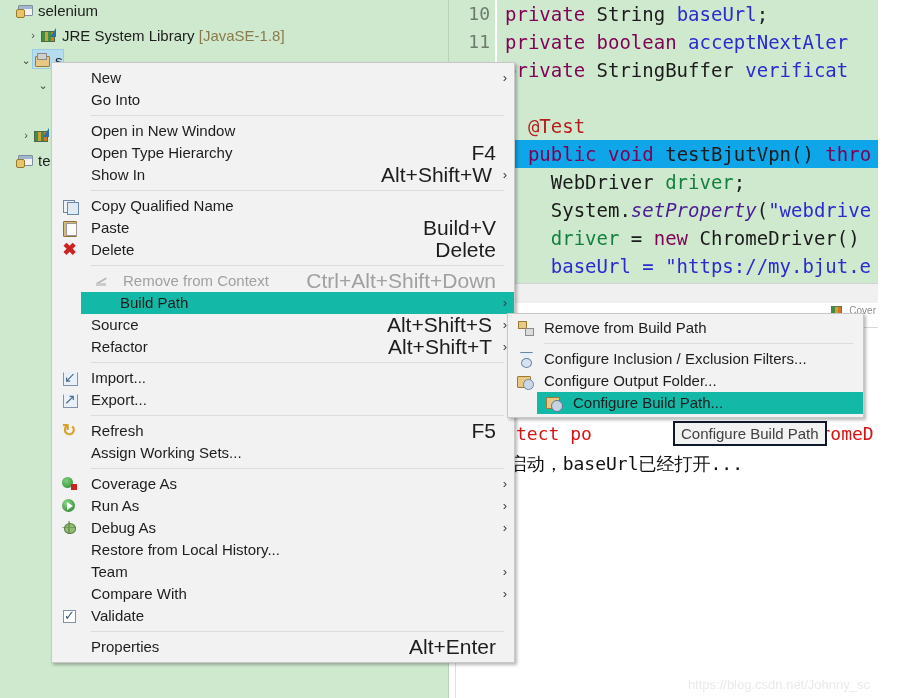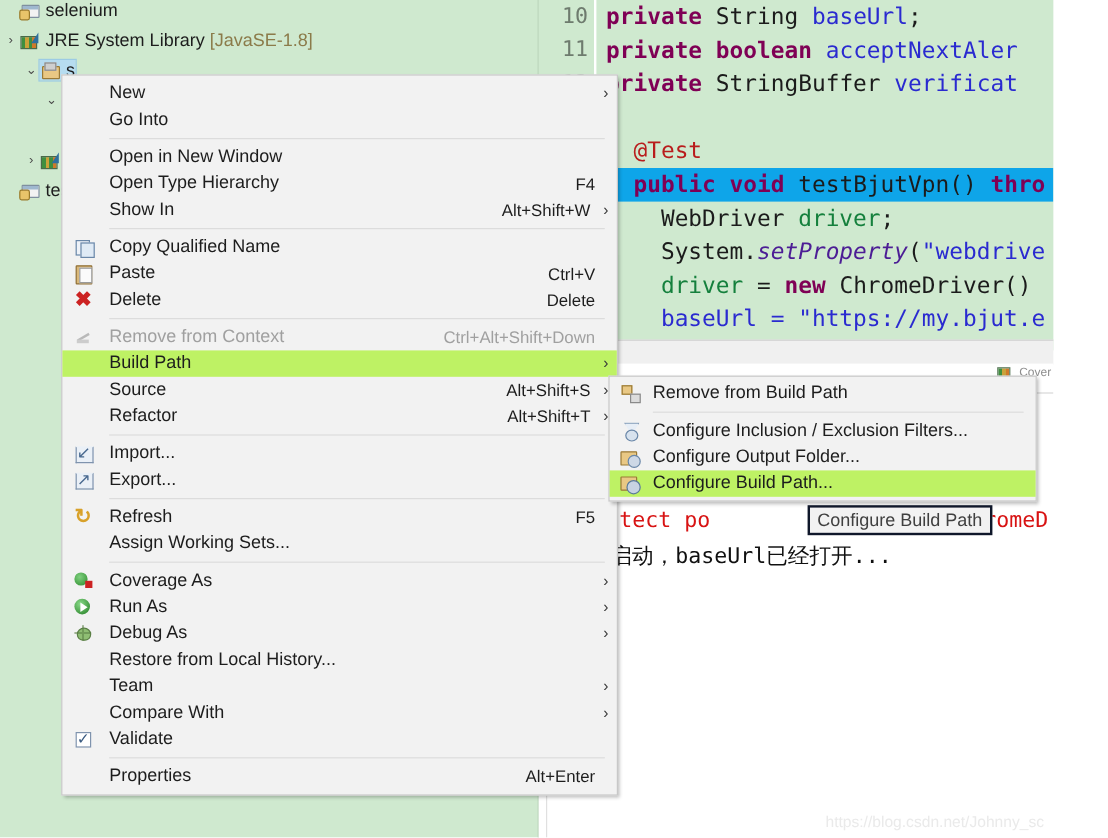--- a/index.html
+++ b/index.html
@@ -94,21 +94,21 @@
     height: 28px; line-height: 28px; font-size: 18px; color: #6e7b6e;
     font-family: "DejaVu Sans Mono", monospace;
   }
   #codearea {
     position: absolute; left: 56px; top: 0; right: 0; height: 100%;
     font-family: "DejaVu Sans Mono", monospace; font-size: 19px;
     white-space: pre; overflow: hidden;
   }
   .cl { height: 28px; line-height: 28px; }
   .cl.hl { background: #0ea5e9; }
-  .kw   { color: #7f0055; font-weight: bold; }
+  .kw   { color: #7f0055; font-weight: normal; }
   .typ  { color: #1b1b1b; }
   .var  { color: #2a2ad0; }
   .pln  { color: #1b1b1b; }
   .ann  { color: #b91c1c; }
   .fld  { color: #15803d; }
   .mth  { color: #4c1d95; font-style: italic; }
   .str  { color: #2a2ad0; }
 
   
   #ed-hscroll {
@@ -166,24 +166,24 @@
     border: 1px solid #c8c8c8;
     box-shadow: 2px 2px 3px rgba(0,0,0,0.28);
     box-sizing: border-box;
     padding: 4px 0 4px 0;
   }
   .mi {
     position: relative; height: 22px; line-height: 22px;
     font-size: 15px; color: #1d1d1d; white-space: nowrap;
     padding-left: 39px; padding-right: 8px; box-sizing: border-box;
   }
-  .mi.disabled { color: #a0a0a0; }
-  .mi.highlight { background: #bef264; }
+  .mi.disabled { color: #a0a0a0; margin-left: 32px; }
+  .mi.highlight { background: #14b8a6; margin-left: 29px; }
   .mi .accel {
-    position: absolute; right: 18px; top: 0; font-size: 14px;
+    position: absolute; right: 18px; top: 0; font-size: 21px;
   }
   .mi.has-sub .accel { right: 22px; }
   .mi .submark {
     position: absolute; right: 7px; top: 0; font-size: 13px; color: #3a3a3a;
   }
   .mi.disabled .accel { color: #a0a0a0; }
   .mi .micon {
     position: absolute; left: 9px; top: 3px; width: 17px; height: 16px;
   }
   .msep {
@@ -299,21 +299,21 @@
   }
 </style>
 </head>
 <body>
 
 <div id="root">
 
   <div id="explorer">
     <div id="tree-rows">
         <div class="tree-row" style="margin-top: -4px; padding-left: 2px;"><span class="twisty"></span><span class="tlabel-wrap"><span class="ticon ic-project"></span><span class="tlabel">selenium</span></span></div>
-        <div class="tree-row" style="padding-left: 2px;"><span class="twisty">›</span><span class="tlabel-wrap"><span class="ticon ic-library"></span><span class="tlabel">JRE System Library</span><span class="tsuffix"> [JavaSE-1.8]</span></span></div>
+        <div class="tree-row" style="padding-left: 26px;"><span class="twisty">›</span><span class="tlabel-wrap"><span class="ticon ic-library"></span><span class="tlabel">JRE System Library</span><span class="tsuffix"> [JavaSE-1.8]</span></span></div>
         <div class="tree-row selected" style="padding-left: 19px;"><span class="twisty">⌄</span><span class="tlabel-wrap"><span class="ticon ic-package"></span><span class="tlabel">s</span></span></div>
         <div class="tree-row" style="padding-left: 36px;"><span class="twisty">⌄</span><span class="tlabel-wrap"><span class="ticon ic-class"></span><span class="tlabel"></span></span></div>
         <div class="tree-row" style="padding-left: 53px;"><span class="twisty">›</span><span class="tlabel-wrap"><span class="ticon ic-class"></span><span class="tlabel"></span></span></div>
         <div class="tree-row" style="padding-left: 19px;"><span class="twisty">›</span><span class="tlabel-wrap"><span class="ticon ic-library"></span><span class="tlabel">R</span></span></div>
         <div class="tree-row" style="padding-left: 2px;"><span class="twisty"></span><span class="tlabel-wrap"><span class="ticon ic-project"></span><span class="tlabel">test</span></span></div>
       </div>
   </div>
 
   <div id="editor">
     <div id="gutter">
@@ -351,21 +351,21 @@
 
   <div id="ctxmenu">
       <div class="mi has-sub"><span>New</span><span class="submark">›</span></div>
       <div class="mi"><span>Go Into</span></div>
       <div class="msep"></div>
       <div class="mi"><span>Open in New Window</span></div>
       <div class="mi"><span>Open Type Hierarchy</span><span class="accel">F4</span></div>
       <div class="mi has-sub"><span>Show In</span><span class="accel">Alt+Shift+W</span><span class="submark">›</span></div>
       <div class="msep"></div>
       <div class="mi"><span class="micon i-copyq"></span><span>Copy Qualified Name</span></div>
-      <div class="mi"><span class="micon i-paste"></span><span>Paste</span><span class="accel">Ctrl+V</span></div>
+      <div class="mi"><span class="micon i-paste"></span><span>Paste</span><span class="accel">Build+V</span></div>
       <div class="mi"><span class="micon i-delete">✖</span><span>Delete</span><span class="accel">Delete</span></div>
       <div class="msep"></div>
       <div class="mi disabled"><span class="micon i-removectx"></span><span>Remove from Context</span><span class="accel">Ctrl+Alt+Shift+Down</span></div>
       <div class="mi highlight has-sub"><span>Build Path</span><span class="submark">›</span></div>
       <div class="mi has-sub"><span>Source</span><span class="accel">Alt+Shift+S</span><span class="submark">›</span></div>
       <div class="mi has-sub"><span>Refactor</span><span class="accel">Alt+Shift+T</span><span class="submark">›</span></div>
       <div class="msep"></div>
       <div class="mi"><span class="micon i-import"></span><span>Import...</span></div>
       <div class="mi"><span class="micon i-export"></span><span>Export...</span></div>
       <div class="msep"></div>

